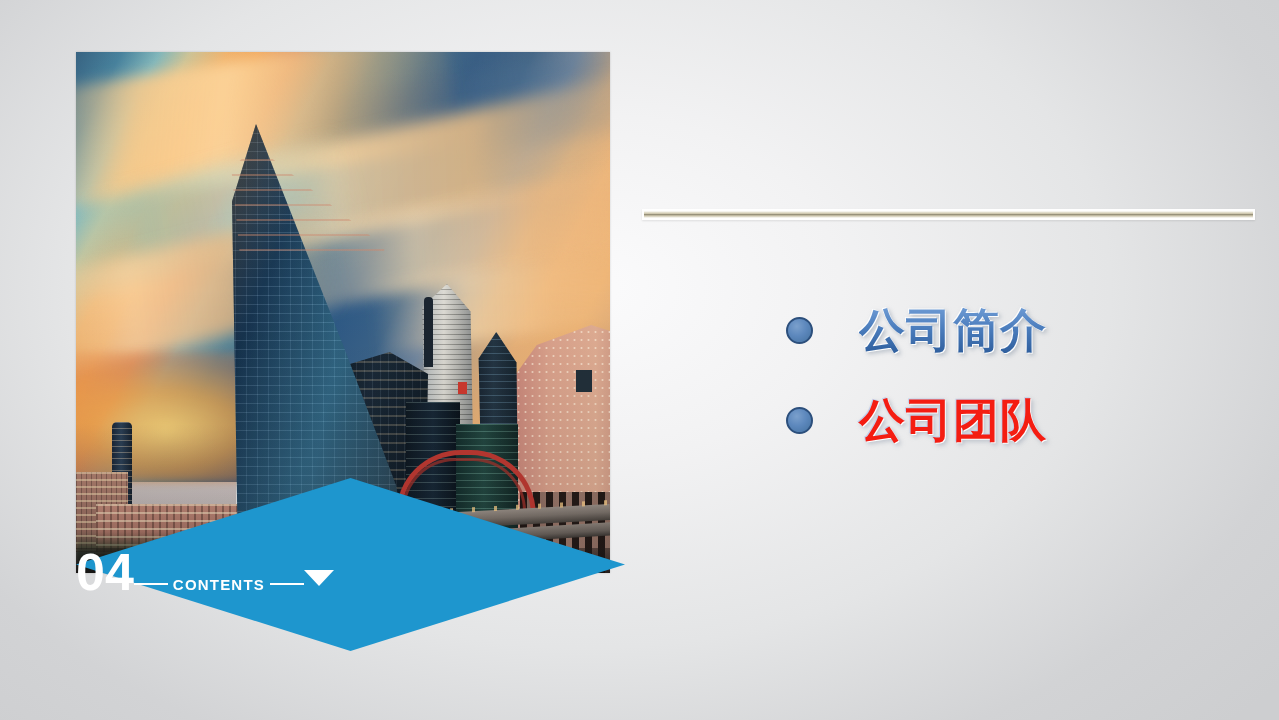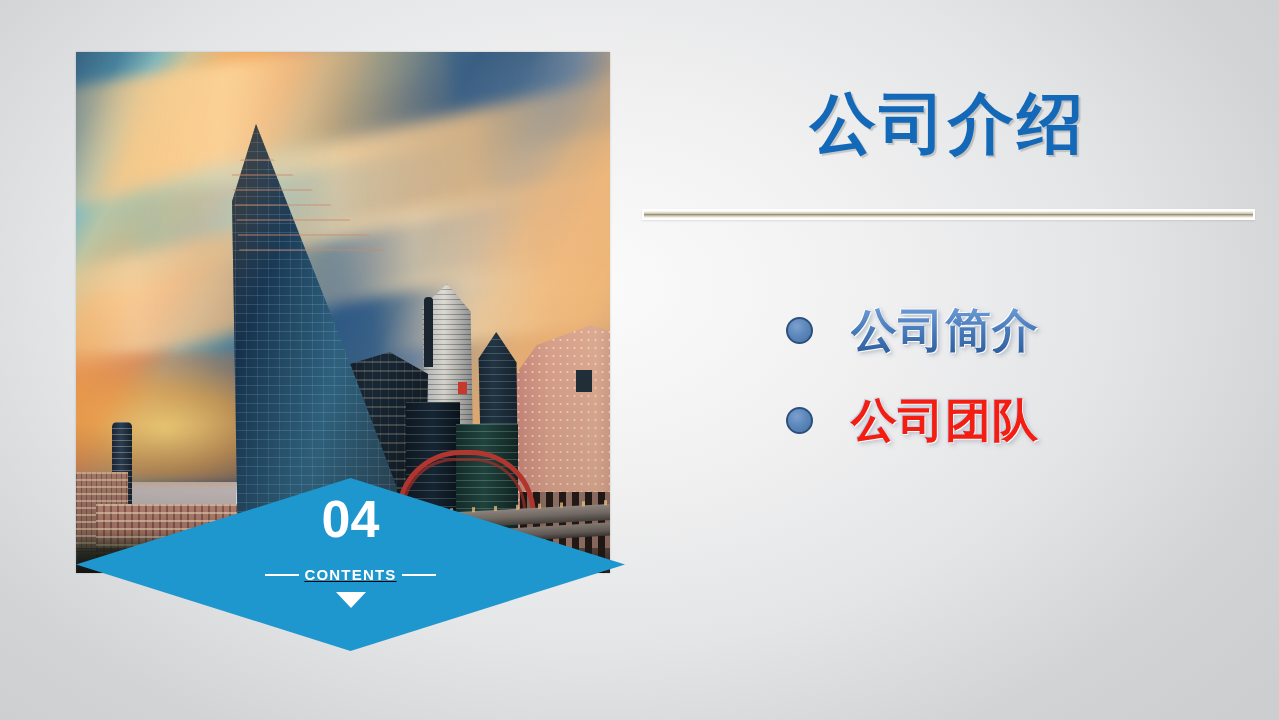--- a/index.html
+++ b/index.html
@@ -310,40 +310,39 @@
     background: #1e96ce;
     clip-path: polygon(50% 0%, 100% 50%, 50% 100%, 0% 50%);
   }
   #badge-text {
     position: absolute;
     left: 76px;
     top: 478px;
     width: 549px;
     height: 173px;
     display: flex;
-    flex-direction: column;
+    flex-direction: row;
     align-items: center;
     justify-content: flex-start;
     padding-top: 17px;
     box-sizing: border-box;
     pointer-events: none;
   }
   #badge-number {
     font-size: 52px;
     font-weight: bold;
     color: #ffffff;
     line-height: 0.95;
     letter-spacing: 0px;
   }
   #badge-sub-row {
     display: flex;
     align-items: center;
     gap: 5px;
     margin-top: 22px;
-    text-decoration: underline;
   }
   .badge-rule {
     width: 34px;
     height: 2px;
     background: #ffffff;
   }
   #badge-sub {
     font-size: 15px;
     font-weight: bold;
     color: #ffffff;
@@ -410,20 +409,21 @@
     border: 2px solid #2c4f7c;
     box-sizing: border-box;
     flex: 0 0 auto;
     margin-right: 38px;
   }
   .item-label {
     font-size: 46px;
     font-weight: bold;
     letter-spacing: 1px;
     line-height: 1;
+    margin-left: 8px;
   }
   .item-blue {
     color: #3a6fb0;
     background: linear-gradient(to bottom, #6e9bd4 0%, #4a7cbc 48%, #2f5f9e 100%);
     -webkit-background-clip: text;
     background-clip: text;
     -webkit-text-fill-color: transparent;
     text-shadow: none;
     filter: drop-shadow(1px 1px 0 rgba(255,255,255,0.95)) drop-shadow(-1px -1px 0 rgba(255,255,255,0.9)) drop-shadow(2px 2px 2px rgba(150,160,175,0.55));
   }
@@ -495,21 +495,20 @@
   <div id="badge-text">
     <div id="badge-number">04</div>
     <div id="badge-sub-row">
       <span class="badge-rule"></span>
       <span id="badge-sub">CONTENTS</span>
       <span class="badge-rule"></span>
     </div>
     <div id="badge-caret"></div>
   </div>
 
-  <div id="title">公司介绍</div>
 
   <div id="divider">
     <div id="divider-inner"></div>
   </div>
 
   <div id="list">
     <div class="list-item">
       <span class="bullet"></span>
       <span class="item-label item-blue">公司简介</span>
     </div>

